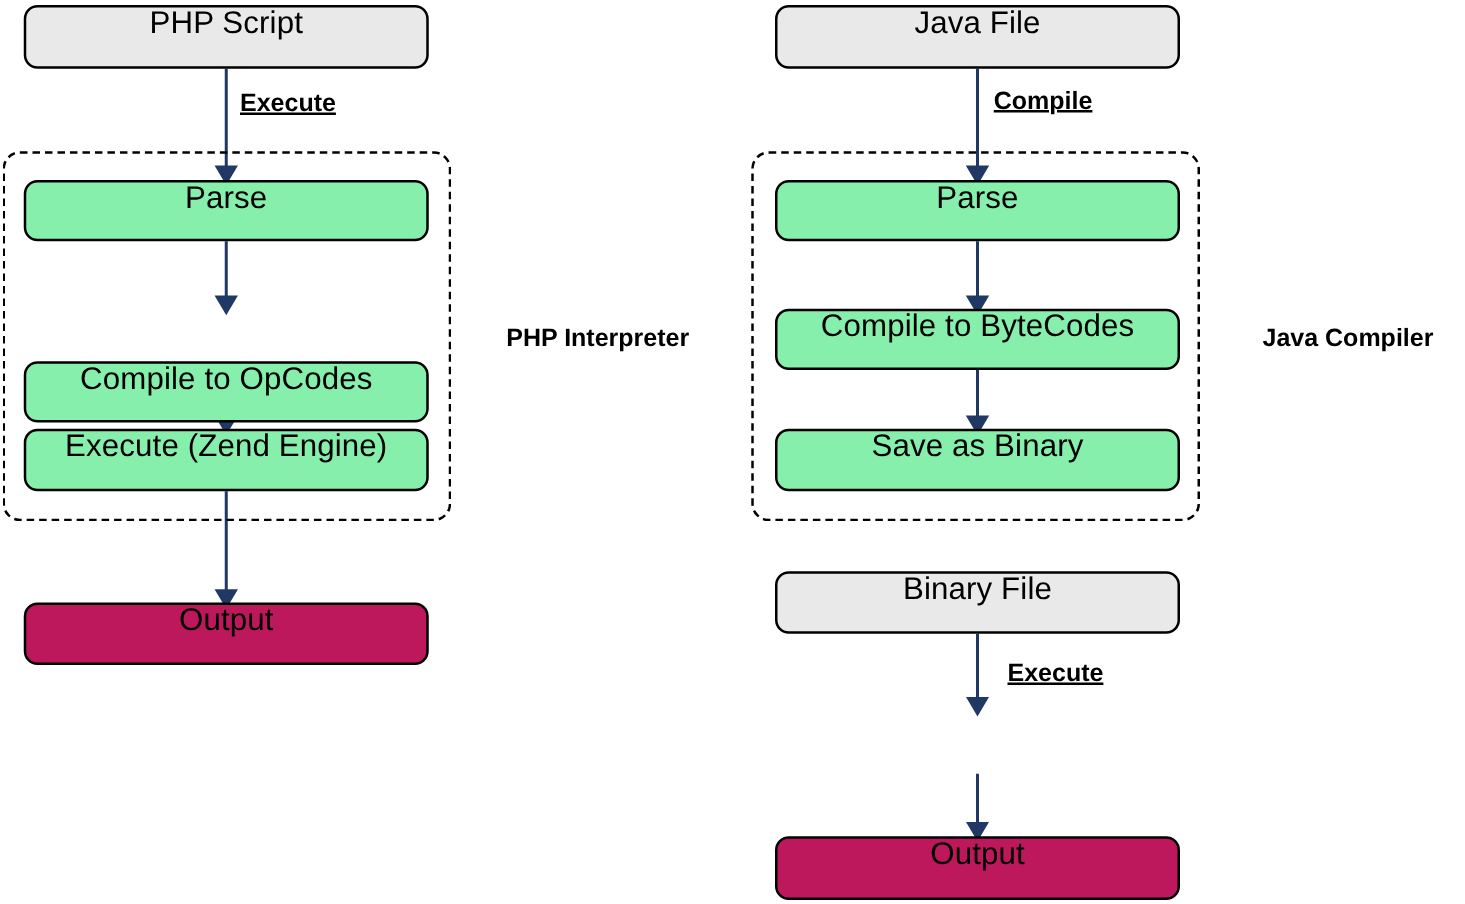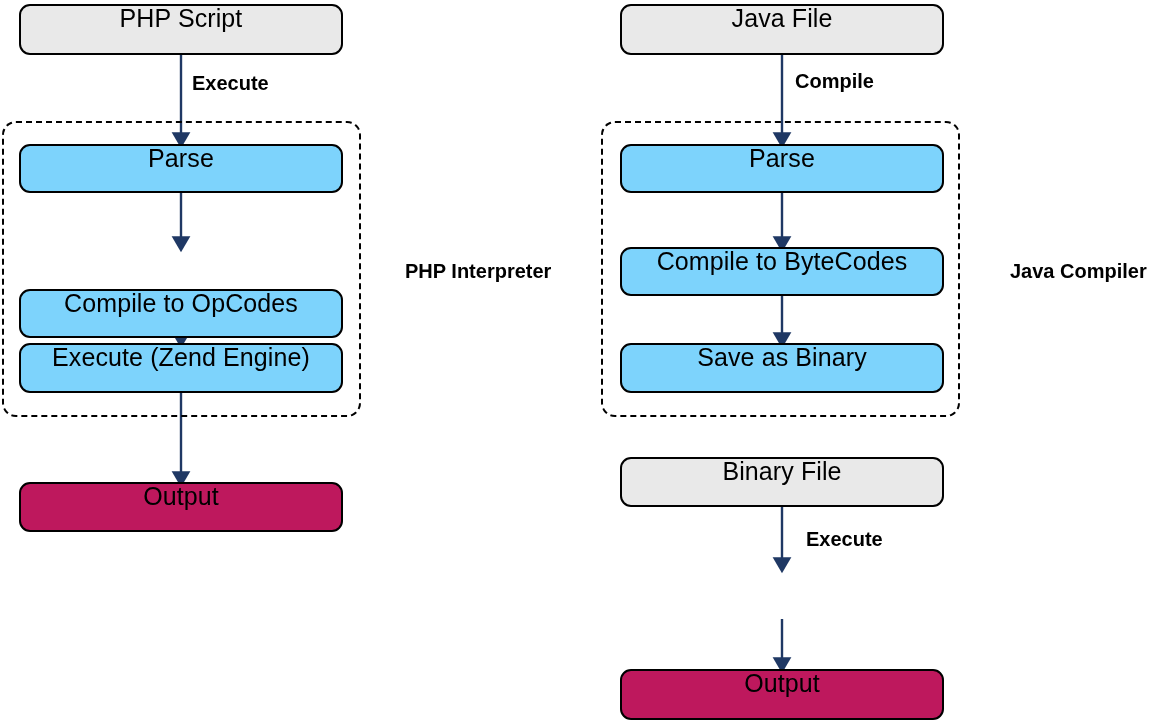--- a/index.html
+++ b/index.html
@@ -33,37 +33,38 @@
     display: flex;
     align-items: flex-start;
     justify-content: center;
     font-size: 25px;
     color: #000000;
     line-height: 1;
     letter-spacing: 0.1px;
     white-space: nowrap;
   }
   .node.light  { background: #e9e9e9; }
-  .node.medium { background: #7dd3fc; }
+  .node.medium { background: #86efac; }
   .node.dark   { background: #be185d; }
 
   .group-box {
     position: absolute;
     box-sizing: border-box;
     border: 2.6px dashed #000000;
     border-radius: 14px;
     background: transparent;
   }
   .edge-label {
     position: absolute;
     font-size: 20px;
     font-weight: bold;
     color: #000000;
     white-space: nowrap;
     line-height: 1;
+    text-decoration: underline;
   }
   .group-label {
     position: absolute;
     font-size: 20px;
     font-weight: bold;
     color: #000000;
     white-space: nowrap;
     line-height: 1;
   }
 </style>

